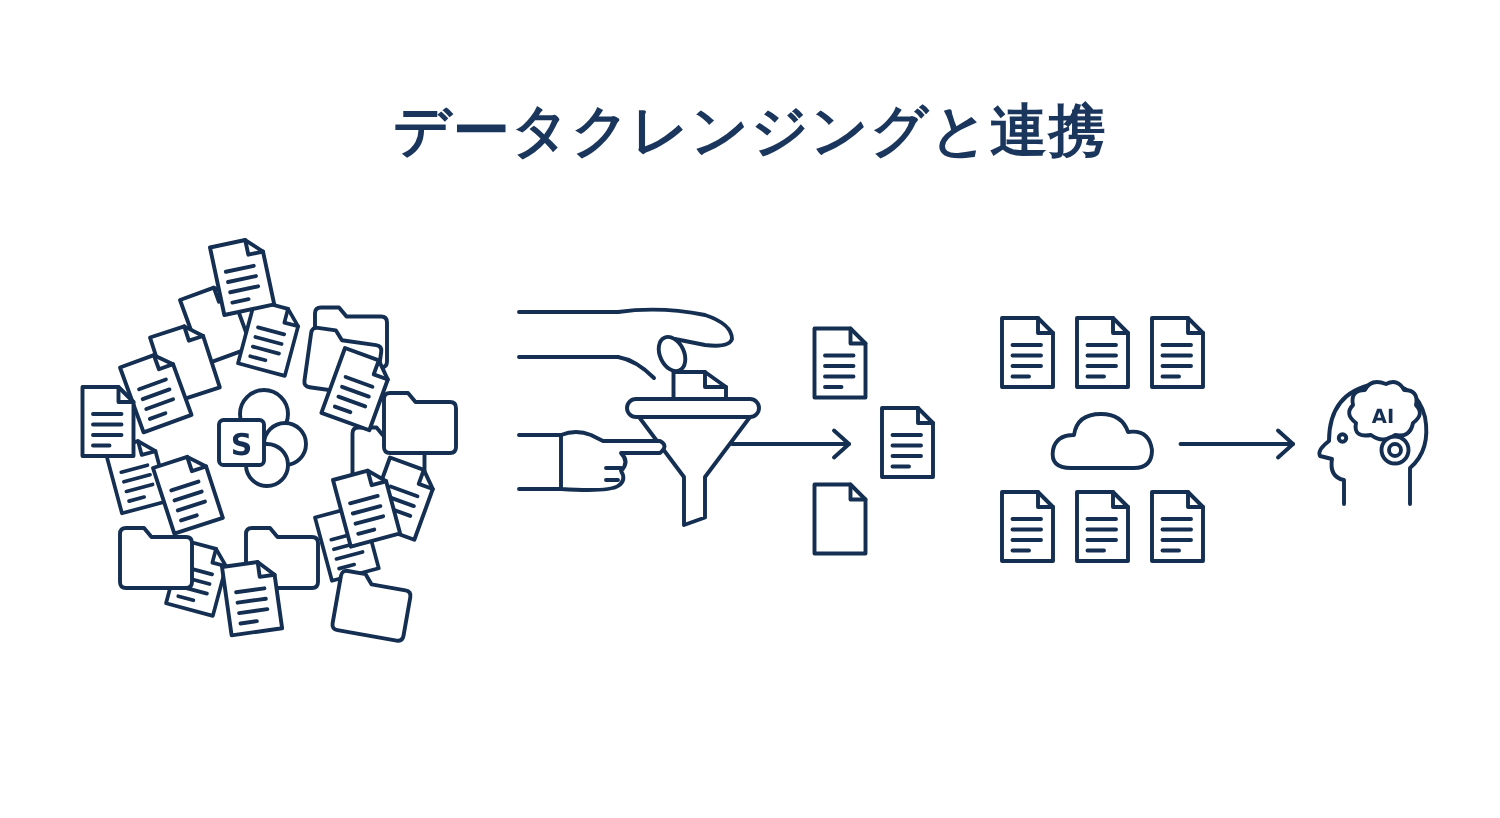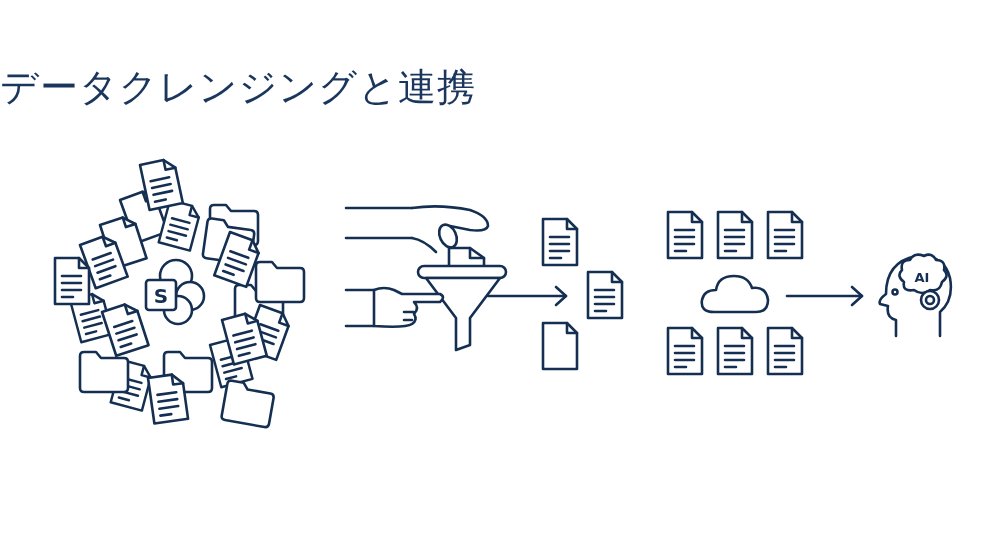--- a/index.html
+++ b/index.html
@@ -1,19 +1,19 @@
 <!DOCTYPE html>
 <html><head>
 <meta charset="utf-8">
 <style>
   html, body { margin: 0; padding: 0; background: #ffffff; }
   body { width: 1000px; height: 545px; position: relative; overflow: hidden;
          font-family: "DejaVu Sans", "Liberation Sans", sans-serif; }
-  .title { position: absolute; left: 0; top: 62px; width: 1000px; 
-           font-size: 38px; font-weight: normal; color: #1a365d; letter-spacing: 1px; }
+  .title { position: absolute; left: 0; top: 62px; width: 1000px; text-align: center;
+           font-size: 38px; font-weight: bold; color: #1a365d; letter-spacing: 1px; }
   .stage { position: absolute; left: 0; top: 0; width: 1000px; height: 545px; }
   svg { position: absolute; overflow: visible; }
   .ln { fill: #ffffff; stroke: #142f52; stroke-width: 2.6; stroke-linejoin: round; stroke-linecap: round; }
   .nf { fill: none; stroke: #142f52; stroke-width: 2.6; stroke-linejoin: round; stroke-linecap: round; }
   .txt { font-family: "DejaVu Sans", sans-serif; font-weight: bold; fill: #142f52; }
 </style>
 </head>
 <body>
 
 <div class="title">データクレンジングと連携</div>

